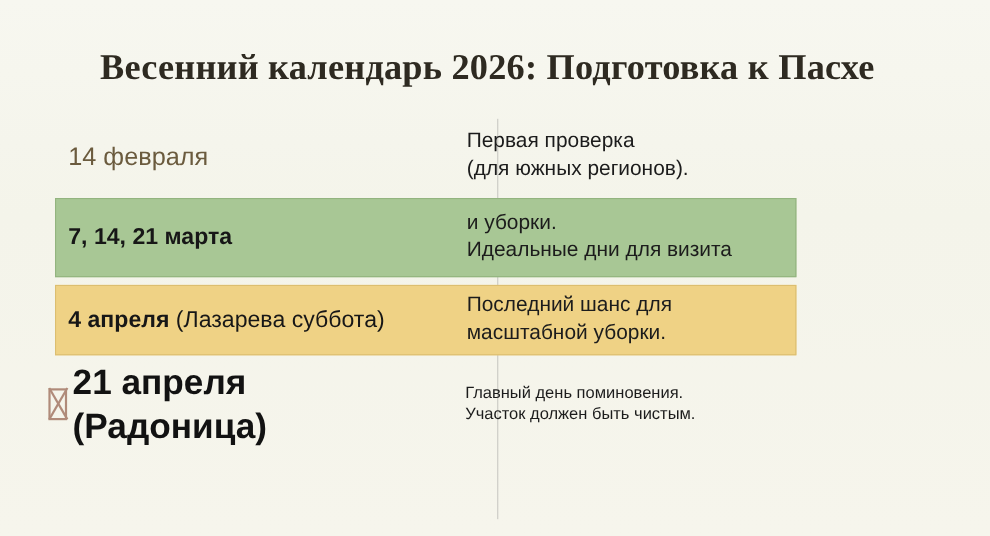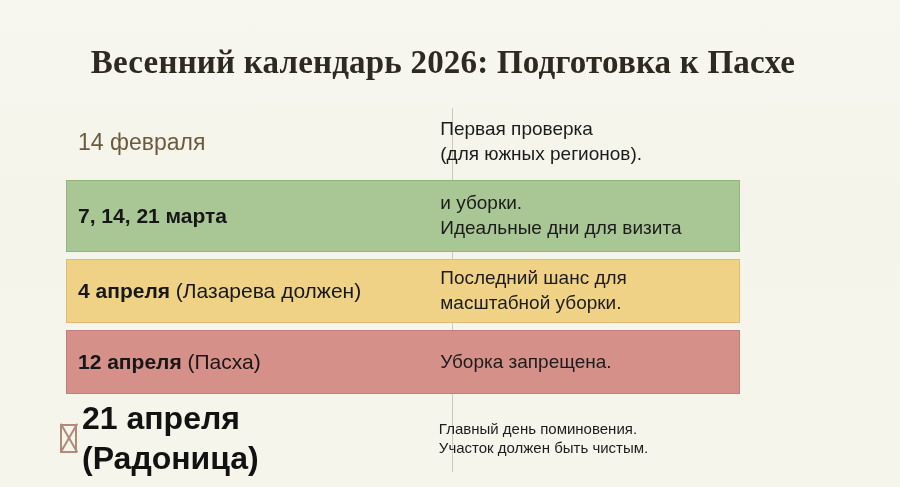--- a/index.html
+++ b/index.html
@@ -44,21 +44,21 @@
     left: 452px;
     top: 108px;
     width: 1px;
     height: 364px;
     background: #c9c9c2;
   }
 
   
   .rows {
     position: absolute;
-    left: 16px;
+    left: 0;
     top: 106px;
     width: 776px;
   }
   .row {
     position: relative;
     box-sizing: border-box;
   }
   .band {
     position: absolute;
     left: 50px;
@@ -205,47 +205,32 @@
           </div>
         </div>
       </div>
     </div>
 
     <div class="row row-3">
       <div class="band"></div>
       <div class="row-inner">
         <div class="cell-left">
           <div class="date-line">
-            <span class="date-strong">4 апреля</span><span class="date-normal"> (Лазарева должен)</span>
+            <span class="date-strong">4 апреля</span><span class="date-normal"> (Лазарева суббота)</span>
           </div>
         </div>
         <div class="cell-right">
           <div class="desc">
             <span class="l2">Последний шанс для</span>
             <span class="l2">масштабной уборки.</span>
           </div>
         </div>
       </div>
     </div>
 
-    <div class="row row-4">
-      <div class="band"></div>
-      <div class="row-inner">
-        <div class="cell-left">
-          <div class="date-line">
-            <span class="date-strong">12 апреля</span><span class="date-normal"> (Пасха)</span>
-          </div>
-        </div>
-        <div class="cell-right">
-          <div class="desc">
-            <span class="l2">Уборка запрещена.</span>
-          </div>
-        </div>
-      </div>
-    </div>
 
     <div class="row row-5">
       <div class="row-inner">
         <div class="cell-left">
           <div class="date-line">
             <span class="tofu"></span>
               <span class="date-strong">21 апреля (Радоница)</span>
           </div>
         </div>
         <div class="cell-right">

